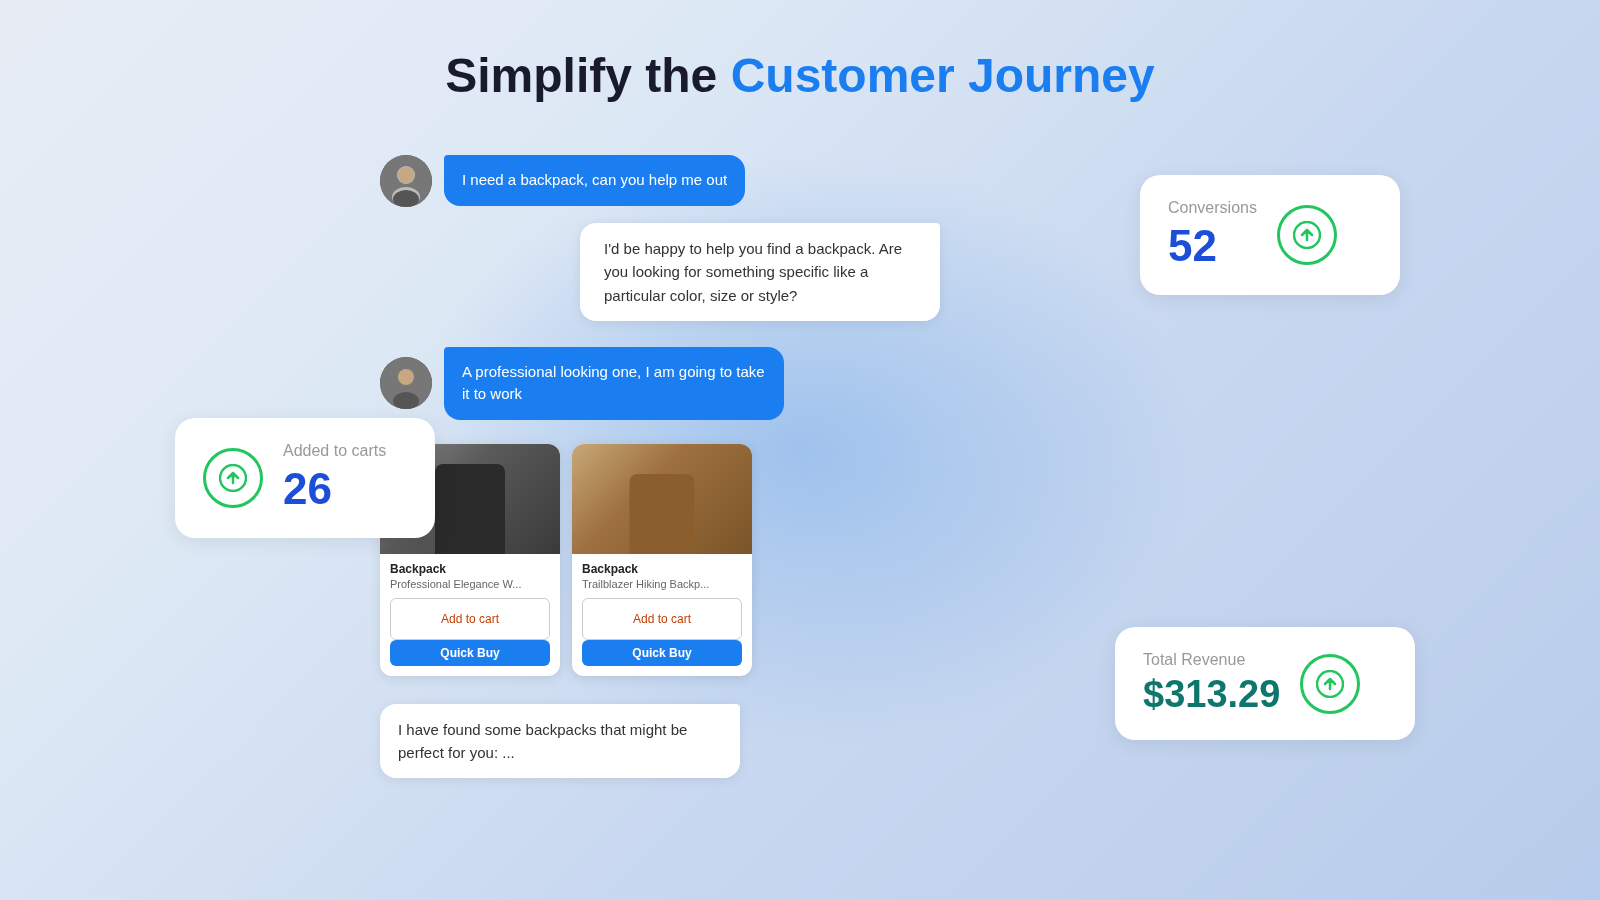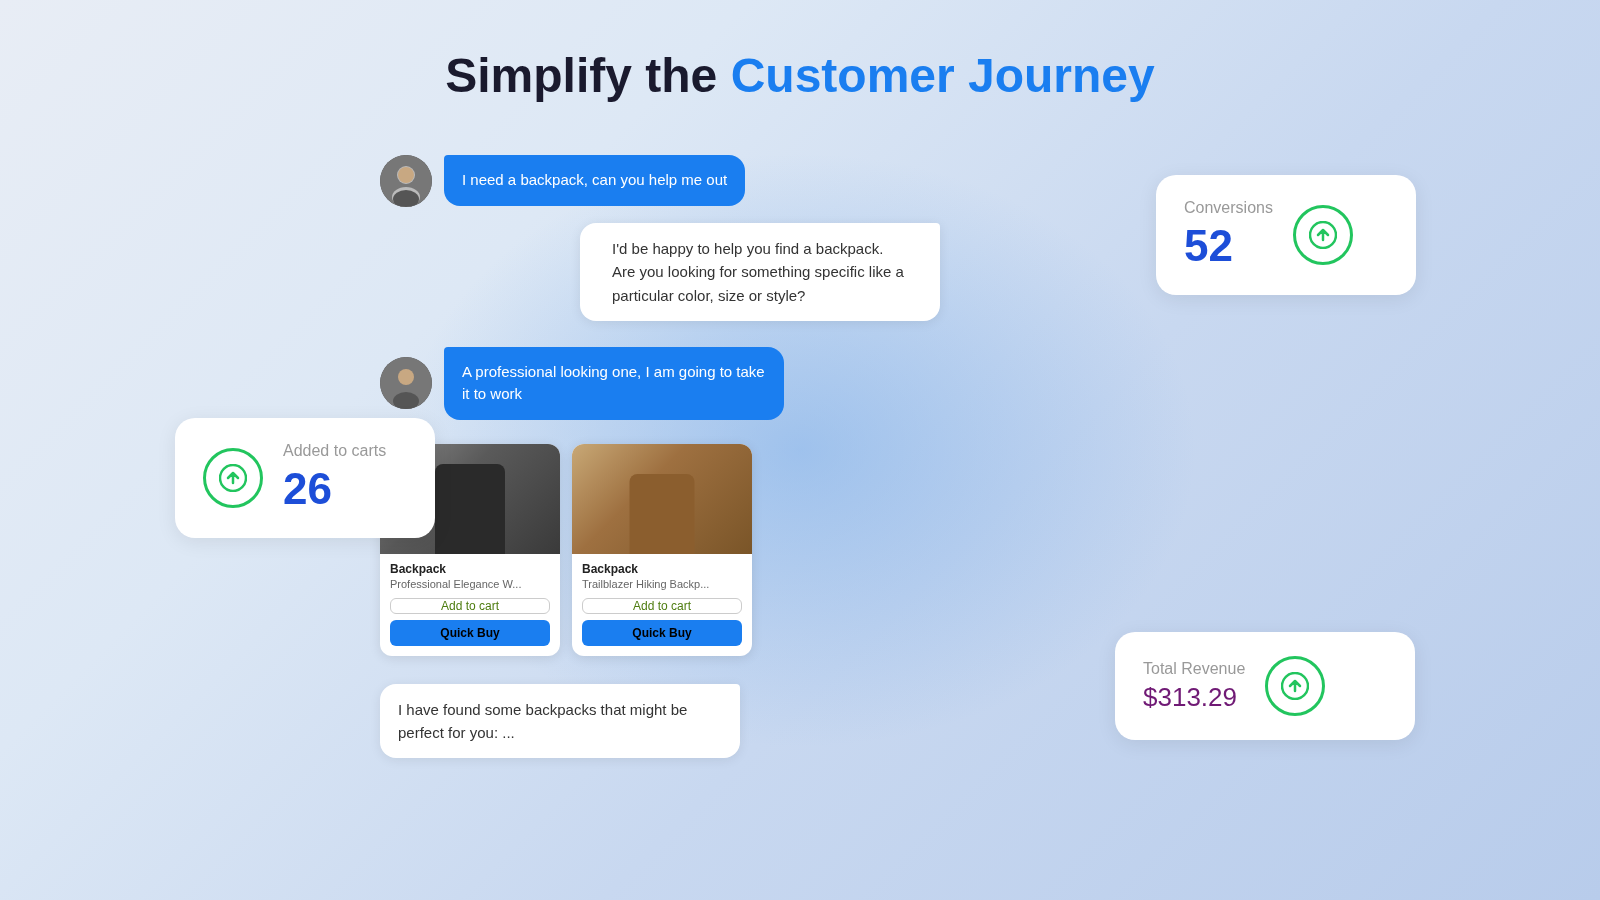--- a/index.html
+++ b/index.html
@@ -91,21 +91,21 @@
     
     .msg-bot {
       display: flex;
       justify-content: flex-end;
       padding-right: 20px;
     }
 
     .bubble-white {
       background: white;
       color: #333;
-      padding: 14px 32px;
+      padding: 14px 24px;
       border-radius: 16px;
       border-top-right-radius: 4px;
       font-size: 15px;
       line-height: 1.55;
       max-width: 360px;
       box-shadow: 0 2px 12px rgba(0,0,0,0.08);
     }
 
     
     .msg-user2 {
@@ -186,41 +186,40 @@
       color: #666;
       margin-bottom: 8px;
       white-space: nowrap;
       overflow: hidden;
       text-overflow: ellipsis;
     }
 
     .btn-add-cart {
       display: block;
       width: 100%;
-      padding: 0 0;
+      padding: 13px 0;
       background: white;
       border: 1px solid #ccc;
       border-radius: 6px;
       font-size: 12px;
-      color: #4d7c0f;
+      color: #c2410c;
       cursor: pointer;
-      margin-bottom: 6px;
       text-align: center;
     }
 
     .btn-quick-buy {
       display: block;
       width: 100%;
       padding: 6px 4px;
       background: #1a7ef0;
       border: none;
       border-radius: 6px;
       font-size: 12px;
       font-weight: 600;
-      color: #000000;
+      color: #ffffff;
       cursor: pointer;
       text-align: center;
     }
 
     
     .msg-bot-bottom {
       display: flex;
       justify-content: flex-start;
       margin-top: 12px;
     }
@@ -256,23 +255,23 @@
       margin-bottom: 4px;
     }
 
     .stat-value {
       font-size: 44px;
       font-weight: 900;
       color: #1d4ed8;
     }
 
     .stat-value-revenue {
-      font-size: 26px;
-      font-weight: 400;
-      color: #701a75;
+      font-size: 38px;
+      font-weight: 700;
+      color: #0f766e;
     }
 
     
     .arrow-up-circle {
       width: 60px;
       height: 60px;
       border-radius: 50%;
       border: 3px solid #22c55e;
       display: flex;
       align-items: center;
@@ -281,21 +280,21 @@
     }
 
     .arrow-up-circle svg {
       width: 28px;
       height: 28px;
     }
 
     
     .conversions-card {
       top: 175px;
-      right: 184px;
+      right: 200px;
       min-width: 260px;
     }
 
     
     .carts-card {
       top: 418px;
       left: 175px;
       min-width: 260px;
     }
 

